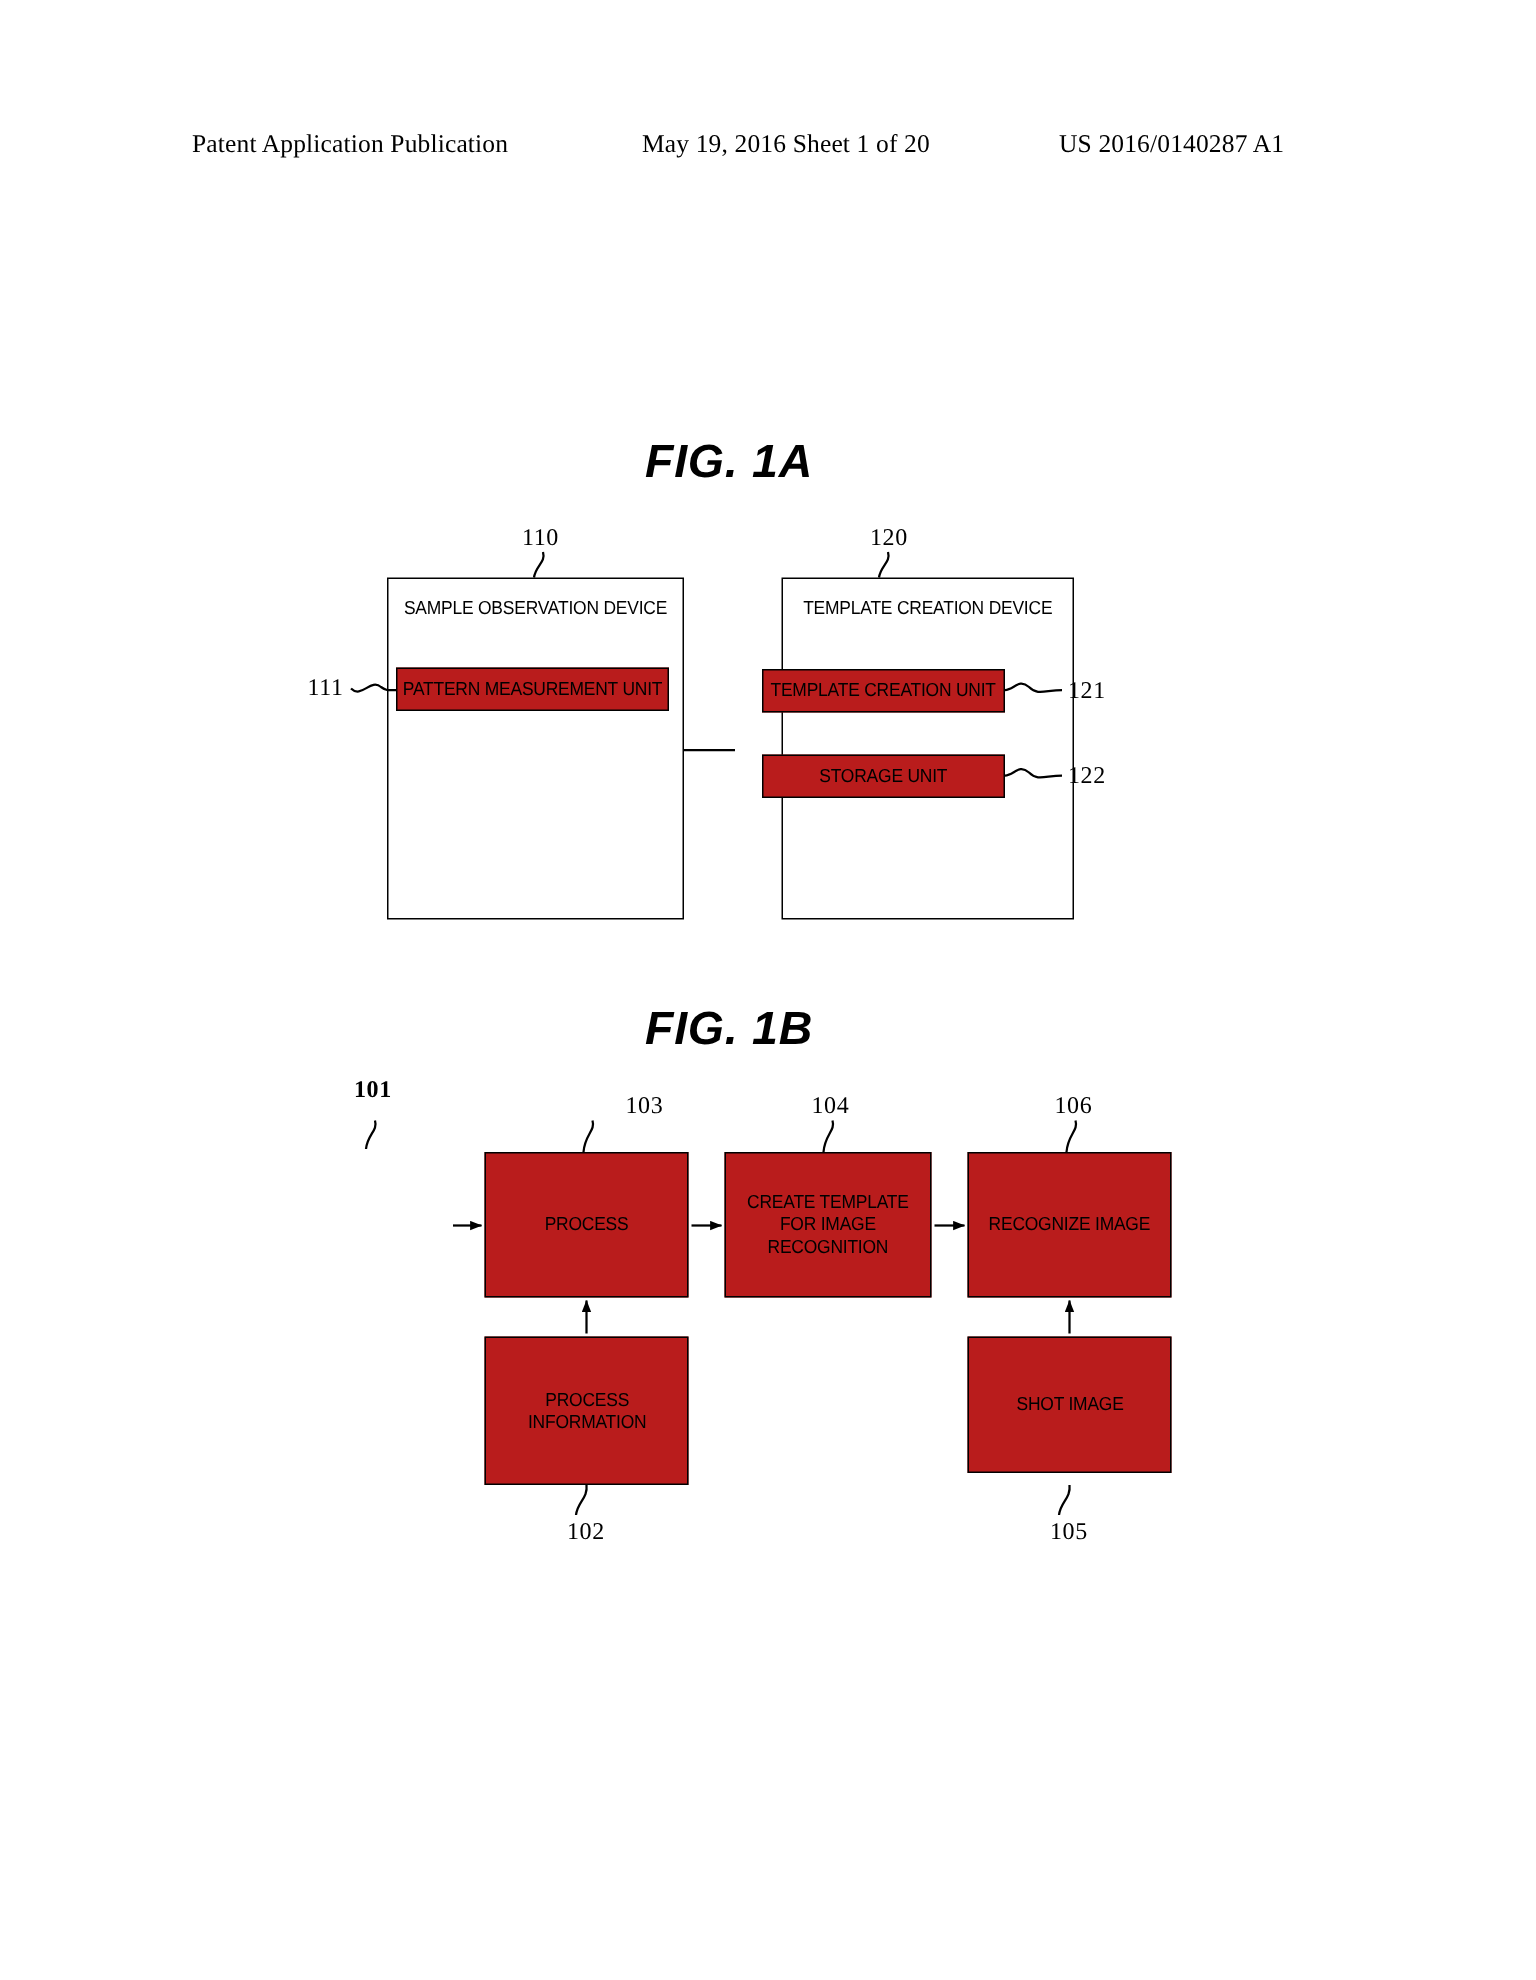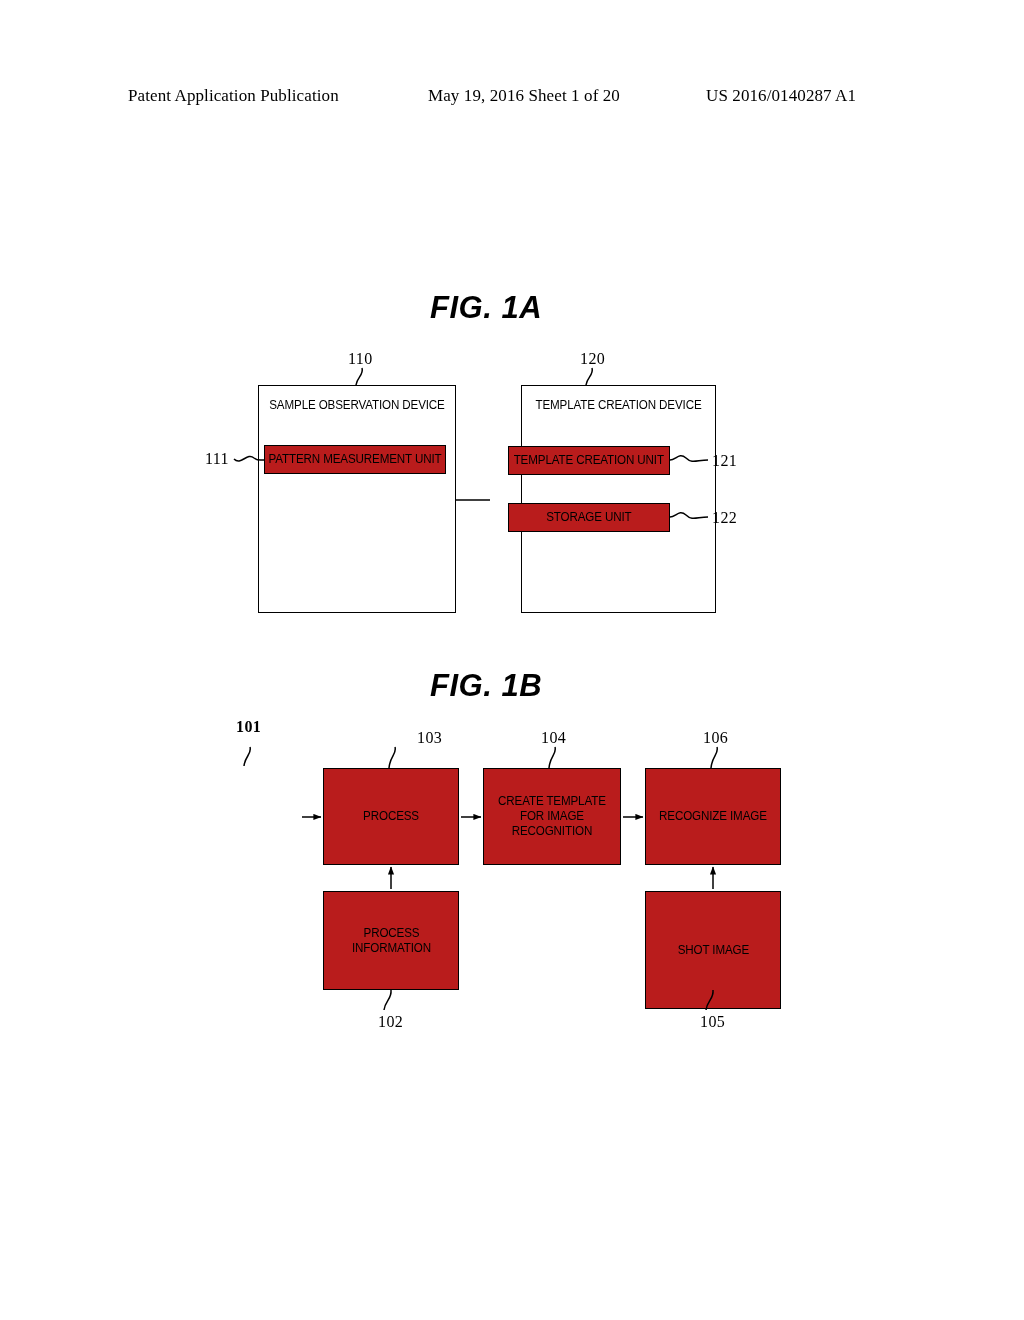--- a/index.html
+++ b/index.html
@@ -227,21 +227,21 @@
     </span>
   </div>
 
   <div class="ibox" style="left:323px; top:891px; width:136px; height:99px;">
     <span class="blabel multi">
       <span>PROCESS</span><br>
       <span>INFORMATION</span>
     </span>
   </div>
 
-  <div class="ibox" style="left:645px; top:891px; width:136px; height:118px;">
+  <div class="ibox" style="left:645px; top:891px; width:136px; height:91px;">
     <span class="blabel">SHOT IMAGE</span>
   </div>
 
   <div class="refnum" style="left:378px; top:1013px;">102</div>
   <div class="refnum" style="left:700px; top:1013px;">105</div>
 
   <svg class="overlay" viewBox="0 0 1024 1320">
     <defs>
       <marker id="arw" markerWidth="9" markerHeight="9" refX="7.6" refY="3.1" orient="auto" markerUnits="userSpaceOnUse">
         <path d="M0,0 L8,3.1 L0,6.2 z" fill="#000"></path>

